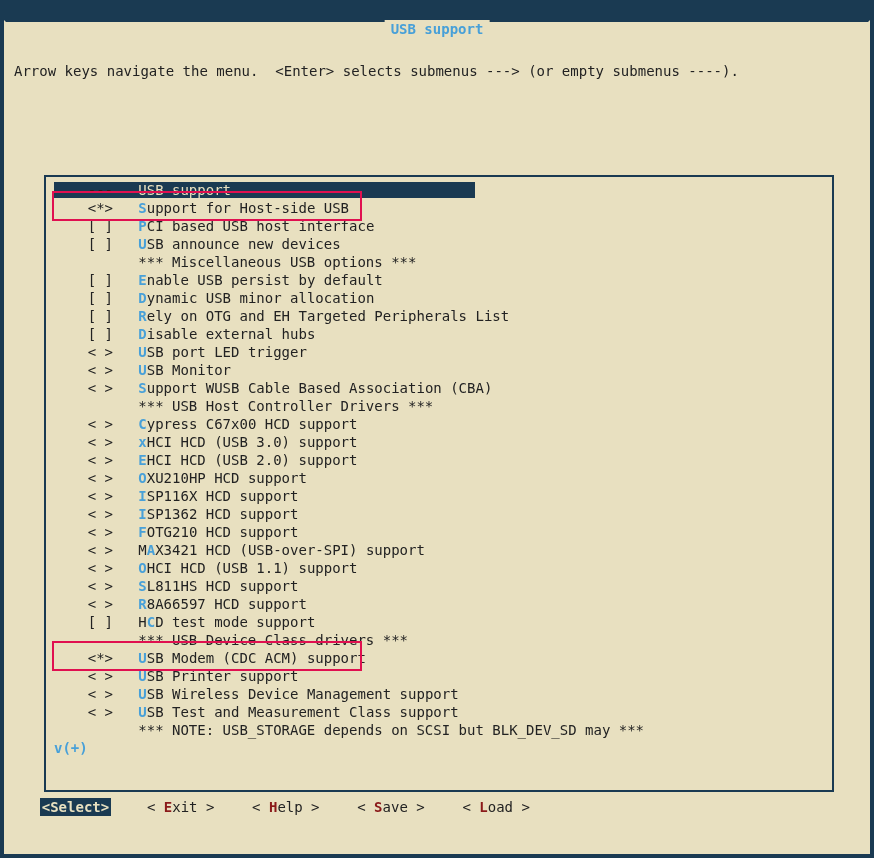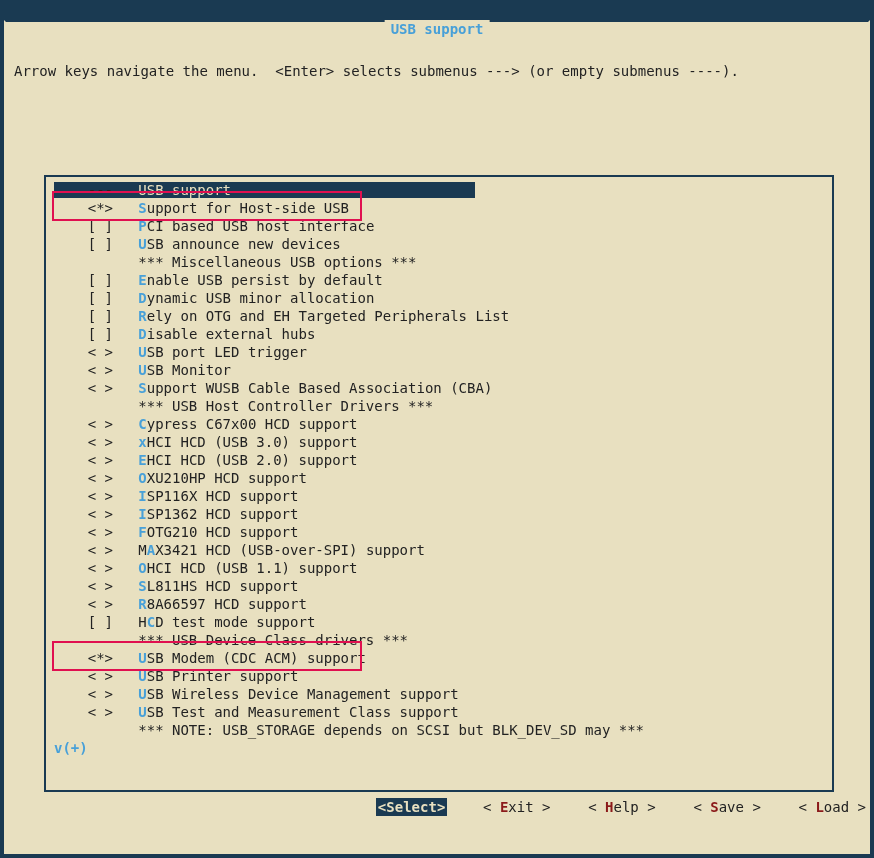--- a/index.html
+++ b/index.html
@@ -72,21 +72,21 @@
   .redbox {
     position: absolute;
     border: 2px solid #e01050;
     pointer-events: none;
   }
 
   .bottom-buttons {
     position: absolute;
     left: 0; right: 0;
     bottom: 18px;
-    text-align: right;
+    text-align: left;
     white-space: pre;
   }
   .btn {
     display: inline-block;
     padding: 0 2px;
   }
   .btn.sel {
     background: #1a3a52;
     color: #e8e0c0;
     font-weight: bold;

